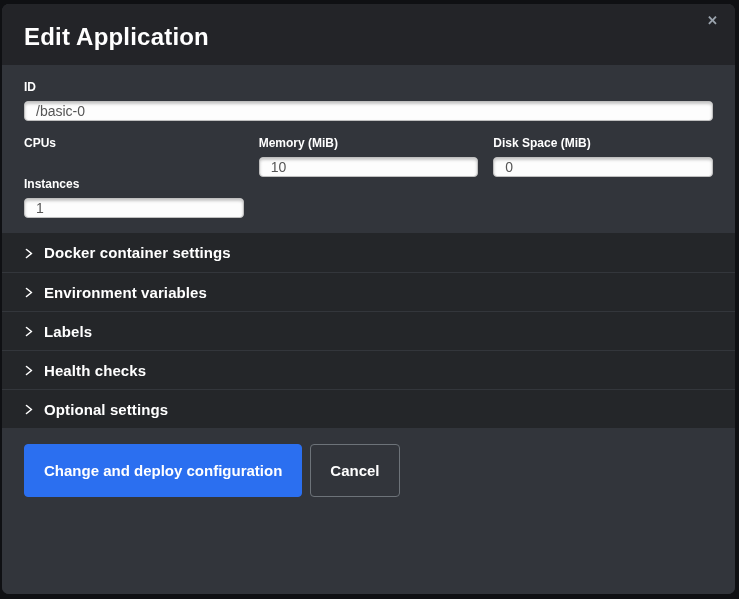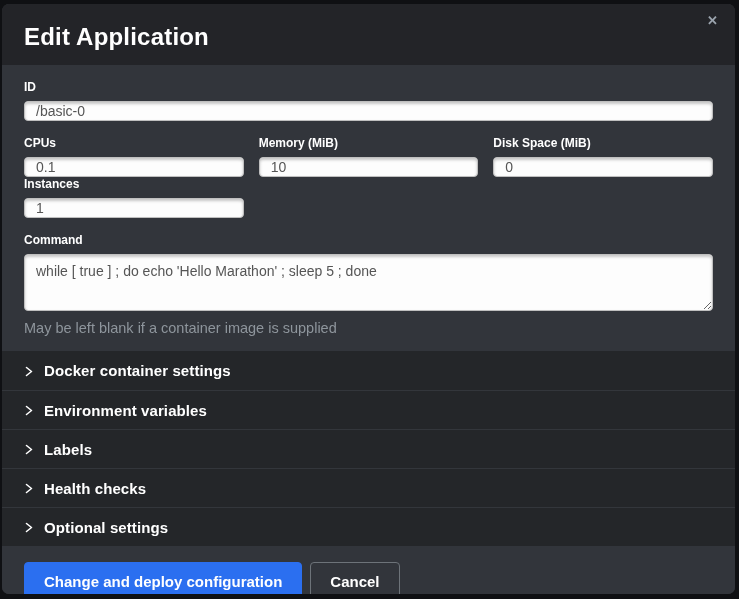--- a/index.html
+++ b/index.html
@@ -130,21 +130,21 @@
   
   .modal-footer {
     background:#32353b;
     flex:1 1 auto;
     padding:16px 22px 0 22px;
     display:flex;
     align-items:flex-start;
     gap:8px;
   }
   .btn {
-    height:40px;
+    height:53px;
     border-radius:4px;
     font-size:15px;
     font-weight:700;
     font-family:"Liberation Sans", sans-serif;
     cursor:pointer;
     padding:0 19px;
     line-height:34px;
   }
   .btn-primary {
     background:#2b6ff0;
@@ -170,41 +170,35 @@
   <div class="form-body">
 
     <div class="field-group">
       <label class="field-label">ID</label>
       <input class="text-input" type="text" value="/basic-0" style="">
     </div>
 
     <div class="resources-row">
       <div class="field-group">
         <label class="field-label">CPUs</label>
-        <input class="text-input" type="text" value="0.1" style="">
       </div>
       <div class="field-group">
         <label class="field-label">Memory (MiB)</label>
         <input class="text-input" type="text" value="10" style="">
       </div>
       <div class="field-group">
         <label class="field-label">Disk Space (MiB)</label>
         <input class="text-input" type="text" value="0" style="">
       </div>
       <div class="field-group">
         <label class="field-label">Instances</label>
         <input class="text-input" type="text" value="1" style="">
       </div>
     </div>
 
-    <div class="command-group">
-      <label class="field-label">Command</label>
-      <textarea class="command-textarea" style="">while [ true ] ; do echo 'Hello Marathon' ; sleep 5 ; done</textarea>
-      <div class="help-text">May be left blank if a container image is supplied</div>
-    </div>
 
   </div>
 
   <div class="accordion">
 
     <div class="accordion-row">
       <span class="chev">
         <svg width="10" height="11" viewBox="0 0 10 11">
             <path d="M2.5 1.5 L7.5 5.5 L2.5 9.5" stroke="#ffffff" stroke-width="1.6" fill="none" stroke-linecap="round" stroke-linejoin="round"></path>
           </svg>

